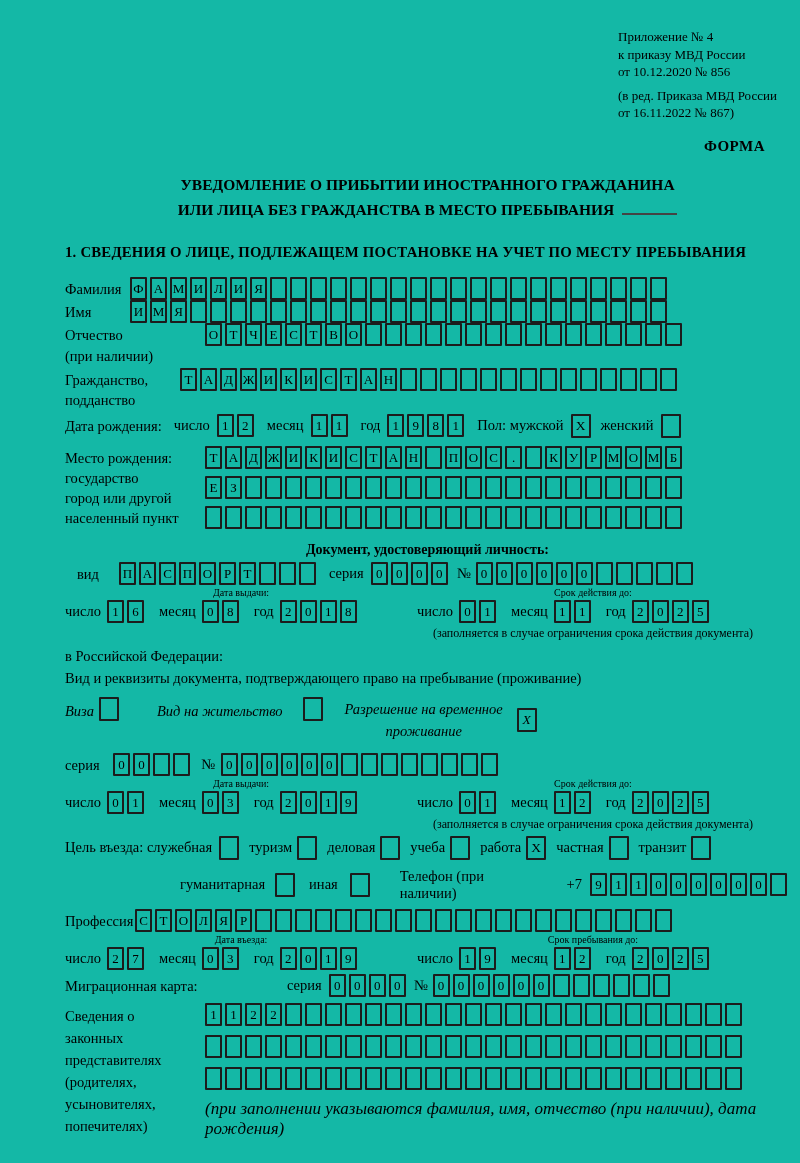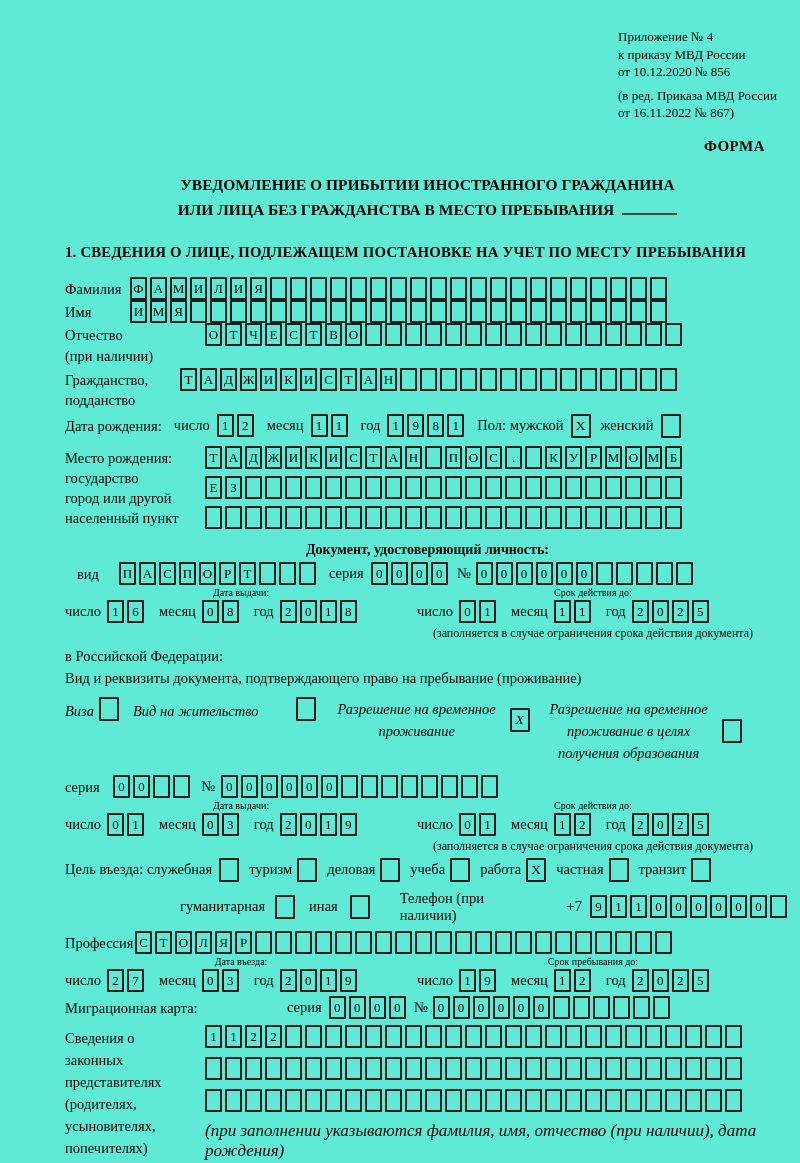--- a/index.html
+++ b/index.html
@@ -1,19 +1,19 @@
 <!DOCTYPE html>
 <html><head>
 <meta charset="utf-8">
 <style>
   * { box-sizing: border-box; }
   html,body { margin:0; padding:0; background:#fff; }
   .page {
     width:800px; height:1163px; position:relative; overflow:hidden;
-    background:#5eead4; color:#000;
+    background:#14b8a6; color:#000;
     font-family:"Liberation Serif","DejaVu Serif",serif;
     font-size:14.5px;
     padding:28px 10px 10px 65px;
   }
   
   .hdr { margin-left:553px; font-size:13px; line-height:1.35; }
   .hdr .grp2 { margin-top:6px; }
   .forma { text-align:right; padding-right:25px; font-weight:bold; font-size:15px; margin-top:16px; letter-spacing:.5px; }
   
   .title { text-align:center; font-weight:bold; font-size:15.5px; line-height:1.6; margin-top:18px; }
@@ -420,31 +420,27 @@
     </div>
   </div>
 
   <div class="resline">в Российской Федерации:</div>
   <div class="resline">Вид и реквизиты документа, подтверждающего право на пребывание (проживание)</div>
   <div class="opts">
     <div class="opt">
       <span class="optlbl">Виза</span>
       <span class="cbox" style="margin-left:5px;"></span>
     </div>
-    <div class="opt" style="margin-left:14px;gap:17px;">
+    <div class="opt" style="margin-left:38px;">
       <span class="optlbl">Вид на жительство</span>
       <span class="cbox" style="margin-left:20px;"></span>
     </div>
     <div class="opt" style="margin-left:16px;">
       <span class="optlbl wrapped">Разрешение на временное проживание</span>
       <span class="cbox">X</span>
-    </div>
-    <div class="opt" style="margin-left:14px;">
-      <span class="optlbl wrapped">Разрешение на временное проживание в целях получения образования</span>
-      <span class="cbox"></span>
     </div>
   </div>
 
   <div class="frow inl" style="margin-bottom:2px;">
     <span class="flabel" style="width:48px;">серия</span>
     <span class="cells">
         <span class="cell">0</span>
         <span class="cell">0</span>
         <span class="cell"></span>
         <span class="cell"></span>

